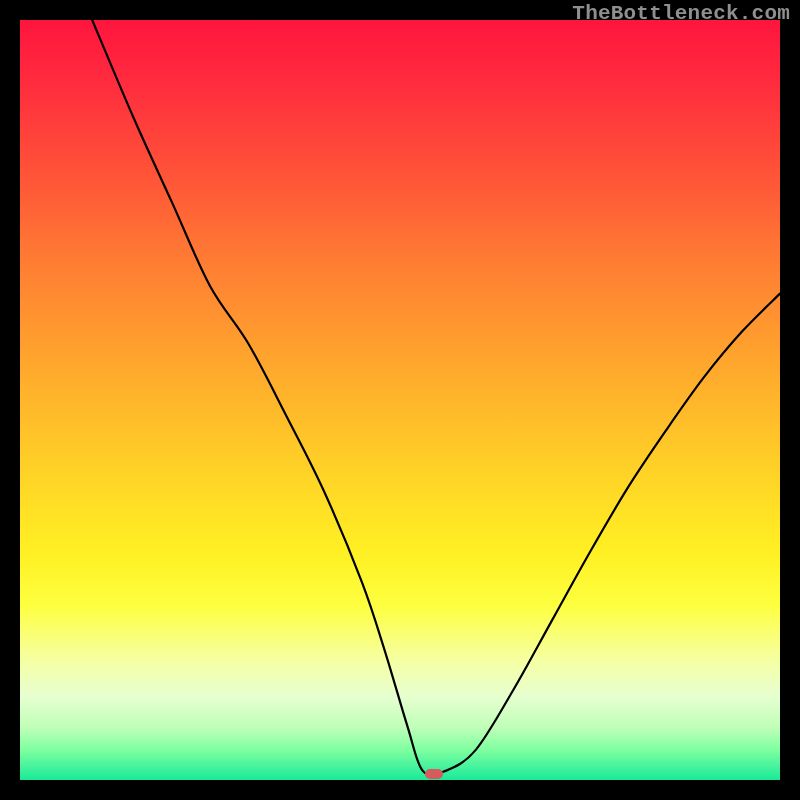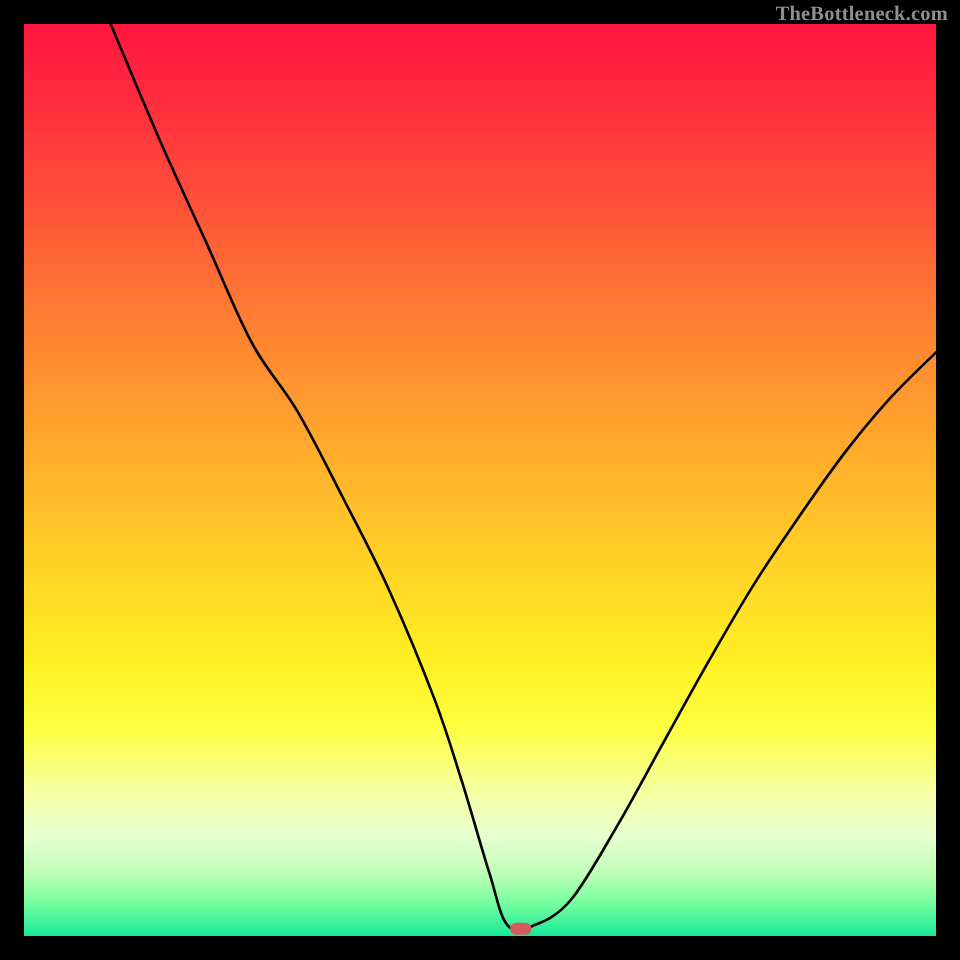--- a/index.html
+++ b/index.html
@@ -59,22 +59,22 @@
     position: absolute;
     width: 18px;
     height: 10px;
     border-radius: 5px;
     transform: translate(-50%, -50%);
   }
   .watermark {
     position: absolute;
     top: 2px;
     right: 10px;
-    font-family: Liberation Serif, serif;
-    font-size: 17px;
+    font-family: Liberation Mono, monospace;
+    font-size: 21px;
     font-weight: bold;
     color: #8f8f8f;
     letter-spacing: 0.2px;
   }
 </style>
 </head>
 <body>
 
 <div class="frame">
   <div class="plot">

